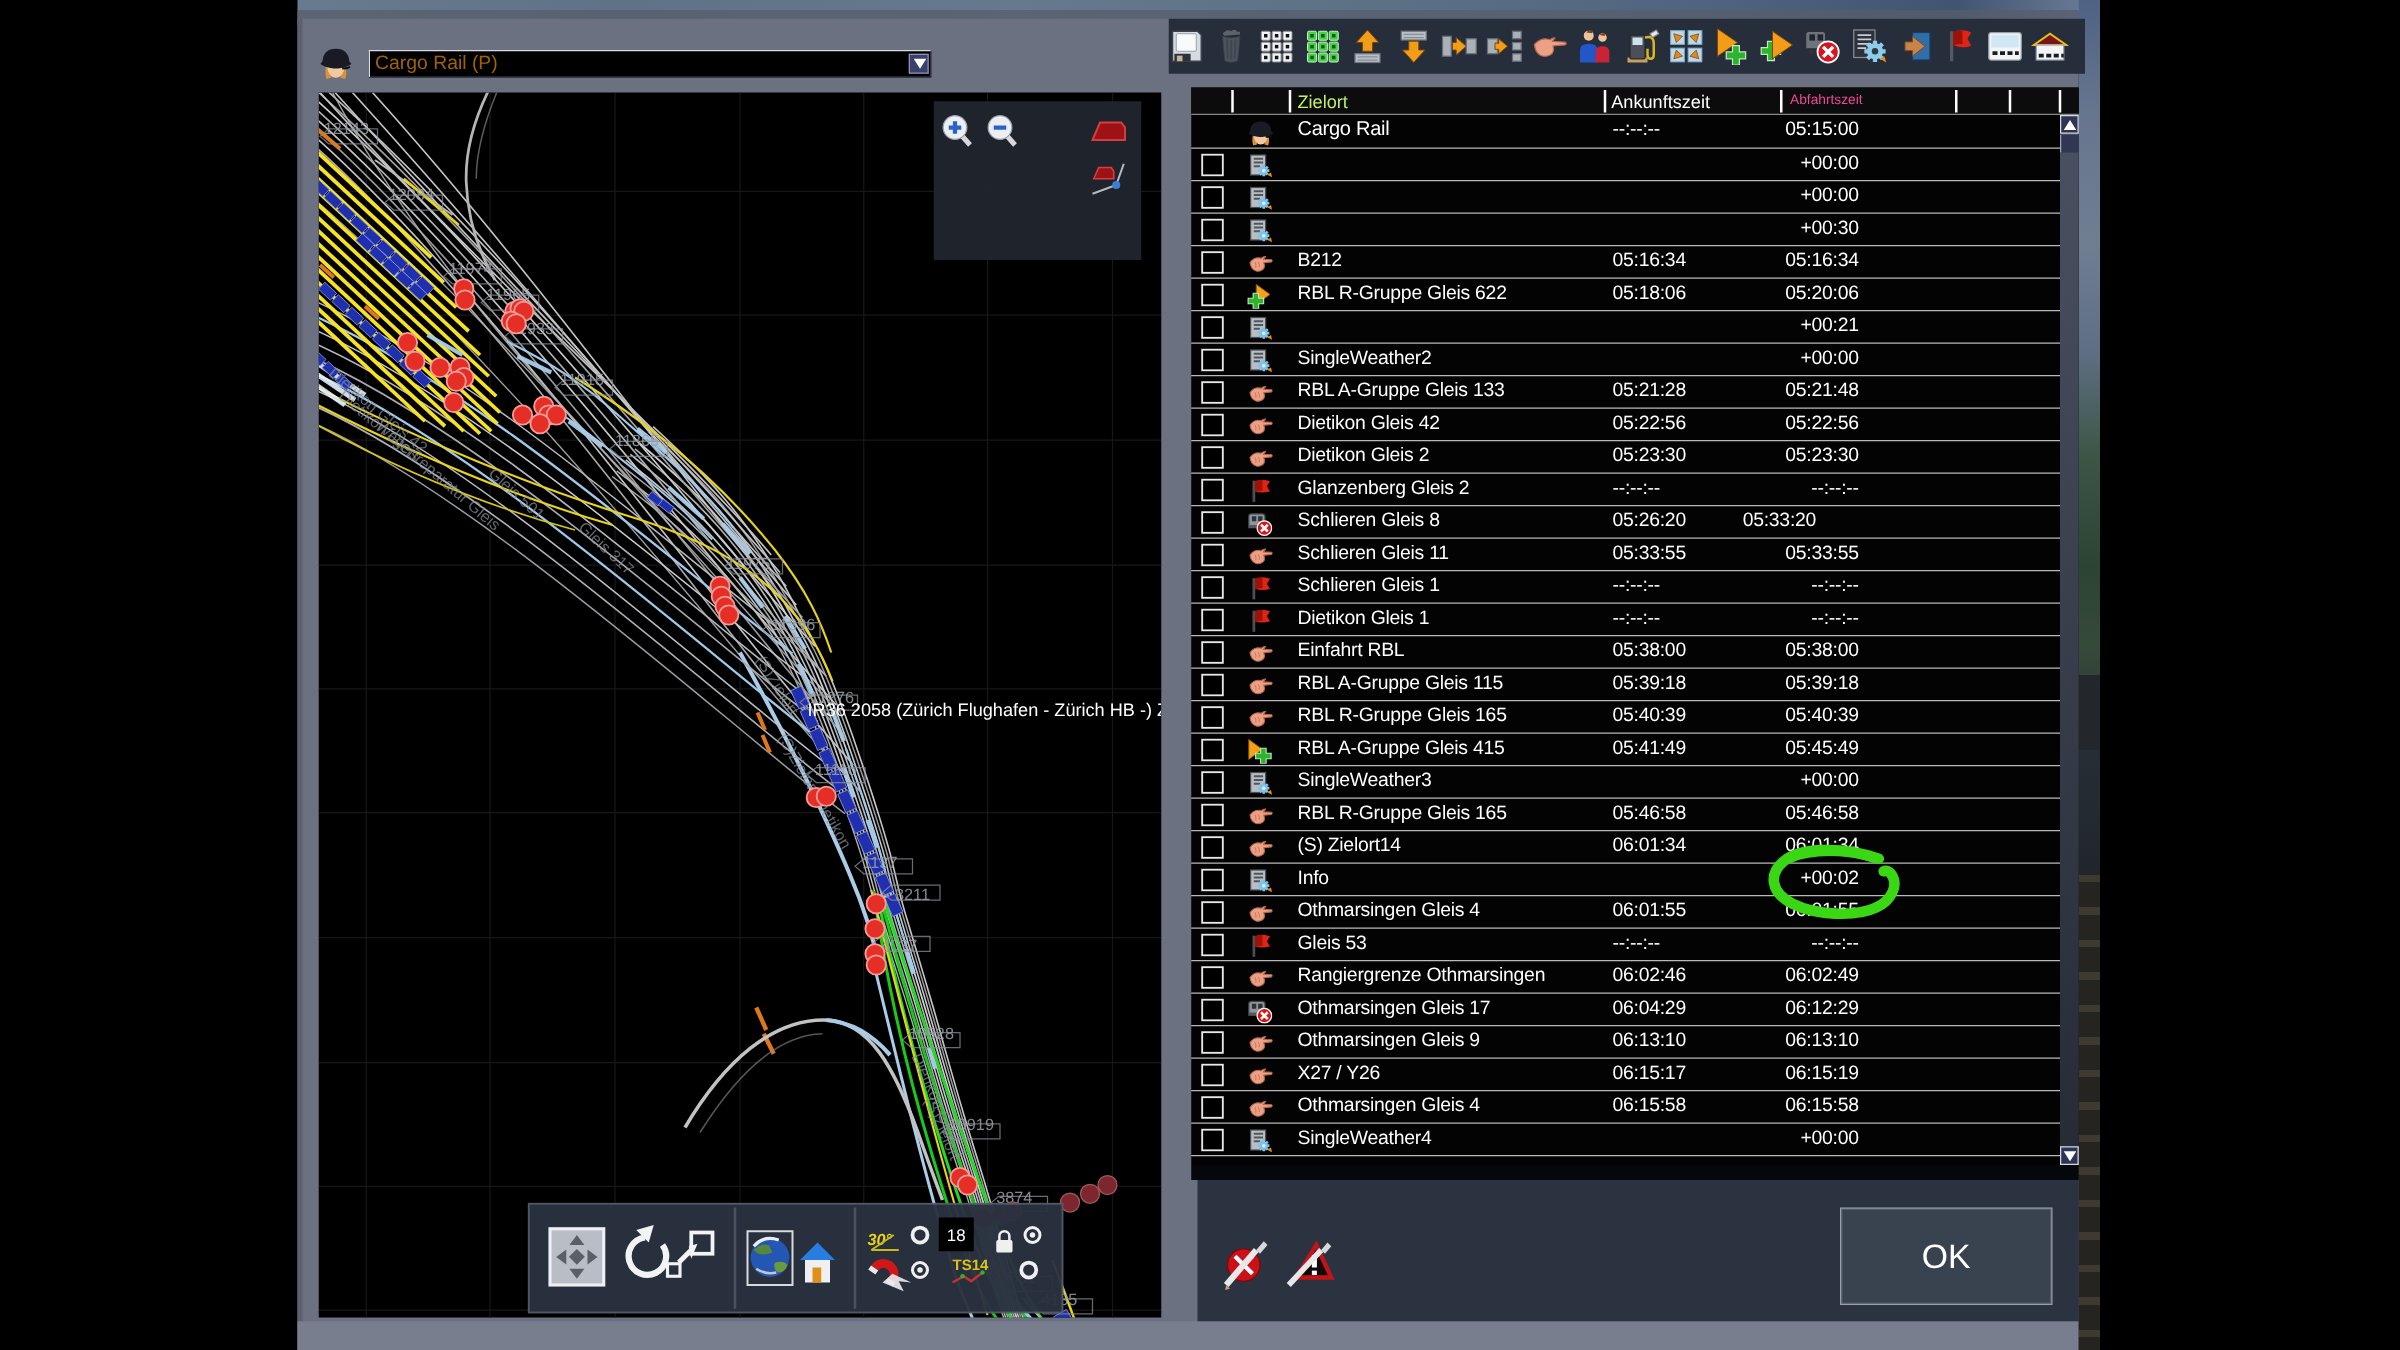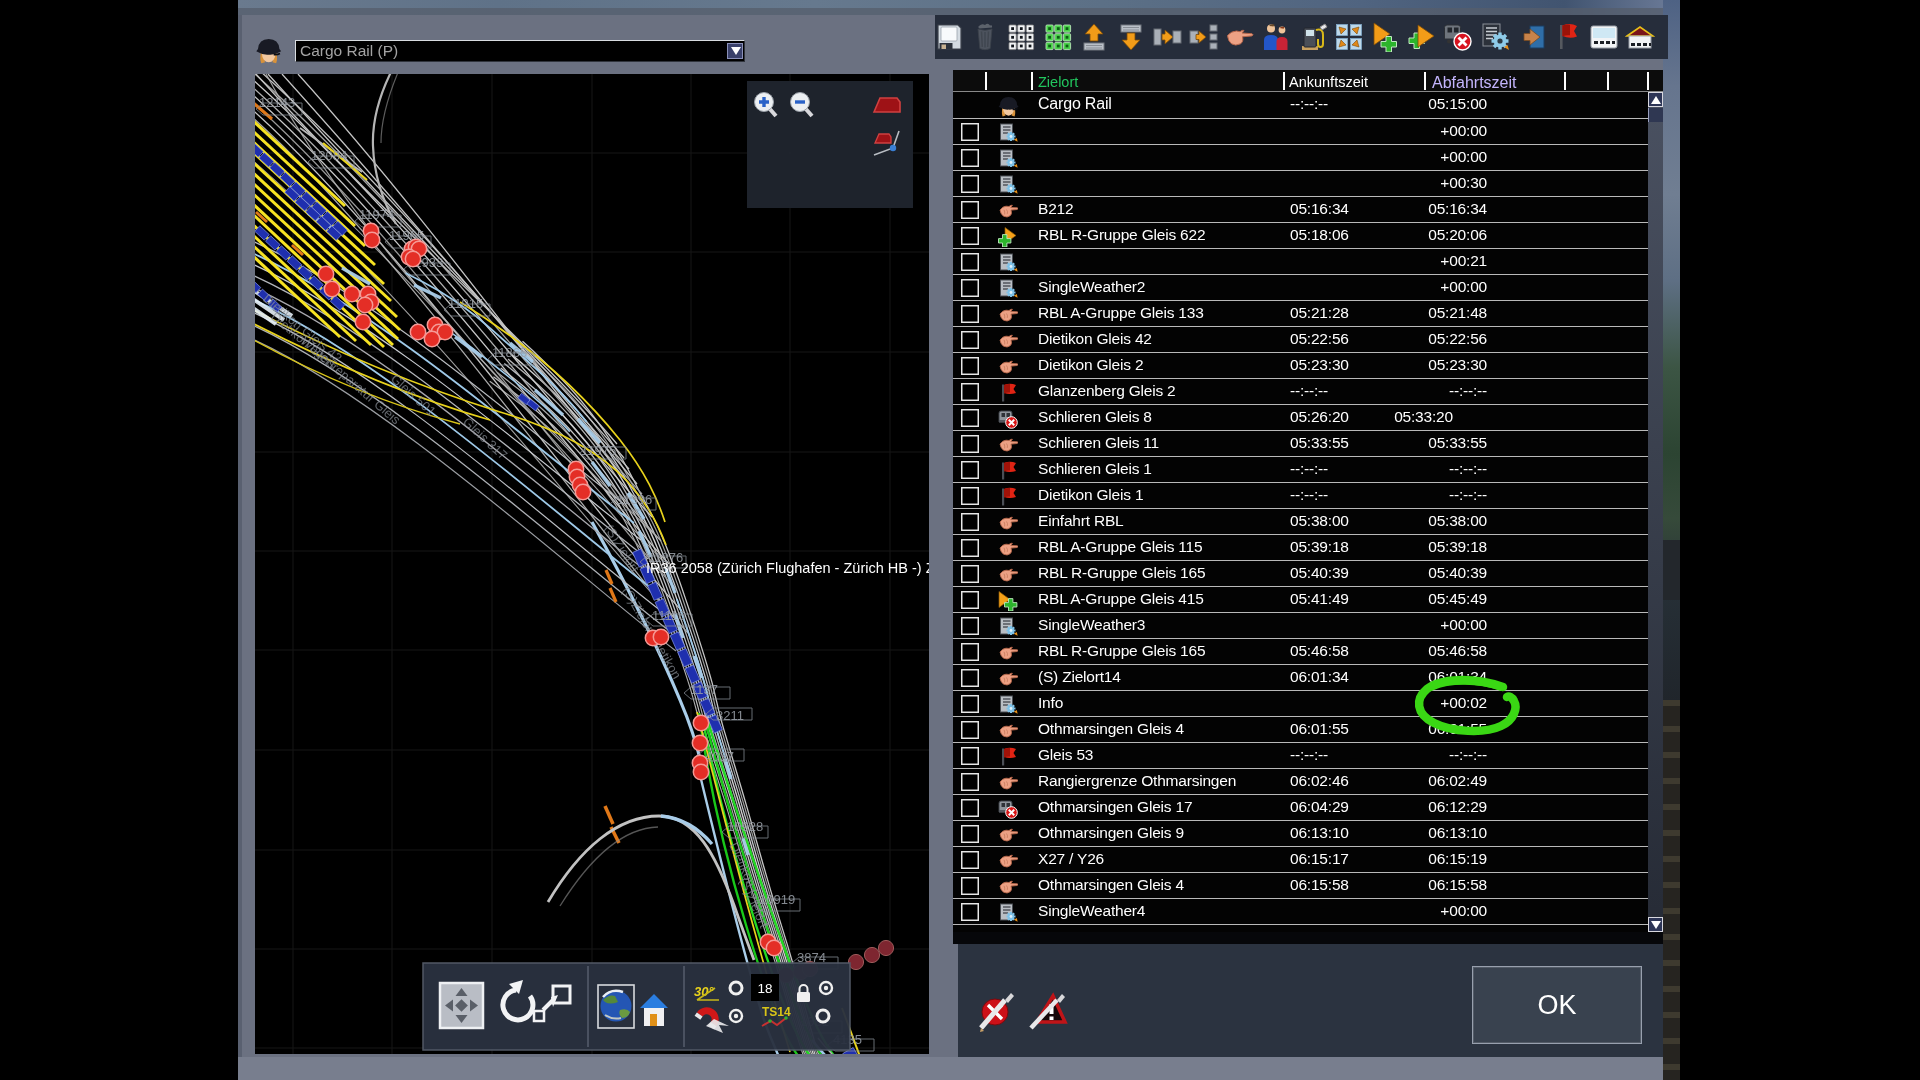--- a/index.html
+++ b/index.html
@@ -371,21 +371,21 @@
         <circle cx="774" cy="948" r="7.7" fill="#e42e26" stroke="#f59a96" stroke-width="1.5"></circle>
 <text x="646" y="573" font-size="14.5" fill="#ffffff">IR36 2058 (Zürich Flughafen - Zürich HB -) Zürich HB</text>
 </g>
 </svg>
 </div>
 
 <svg class="abs" style="left:253px;top:34px" width="30" height="30" viewBox="0 0 21 21">
     <use href="#i-cap"></use>
   </svg>
 <div class="abs" style="left:295px;top:40px;width:450px;height:22px;background:#000;border-top:1px solid #d8dce0;border-left:1px solid #d8dce0;border-bottom:1px solid #30343c;border-right:1px solid #30343c"></div>
-<div class="abs" style="left:300px;top:42px;color:#a3a3a3;font-size:15.5px">Cargo Rail (P)</div>
+<div class="abs" style="left:300px;top:42px;color:#a16207;font-size:15.5px">Cargo Rail (P)</div>
 <div class="abs" style="left:727px;top:43px;width:16px;height:16px;background:#39406a;border:1px solid #8a90b8"></div>
 <div class="abs" style="left:730.5px;top:46.5px;width:0;height:0;border-left:5px solid transparent;border-right:5px solid transparent;border-top:8px solid #fff"></div>
 
 <div class="abs" style="left:935px;top:15px;width:733px;height:44px;background:#262d3b"></div>
 <svg class="abs" style="left:934px;top:22px" width="30" height="30" viewBox="0 0 30 30">
     <path d="M4,3 h20 l3,3 v21 h-23 z" fill="#d4dbe2" stroke="#3c424c" stroke-width="1.2"></path>
     <rect x="7" y="5" width="16" height="14" rx="1" fill="#f8fafc" stroke="#9aa2ac" stroke-width="0.8"></rect>
     <rect x="5.5" y="21" width="13" height="6" fill="#2c323c"></rect>
     <rect x="7.5" y="22.5" width="4.5" height="4.5" fill="#c8b292"></rect>
   </svg>
@@ -583,23 +583,23 @@
 
 <div class="abs" style="left:953px;top:70px;width:710px;height:862px;background:#030303"></div>
 <div class="abs" style="left:953px;top:70px;width:710px;height:22px;background:#0c0c0c;border-bottom:1px solid #888"></div>
 <div class="abs hsep" style="left:985px"></div>
 <div class="abs hsep" style="left:1031px"></div>
 <div class="abs hsep" style="left:1283px"></div>
 <div class="abs hsep" style="left:1424px"></div>
 <div class="abs hsep" style="left:1564px"></div>
 <div class="abs hsep" style="left:1607px"></div>
 <div class="abs hsep" style="left:1647px"></div>
-<div class="abs" style="left:1038px;top:74px;color:#22c55e;font-size:14.5px">Zielort</div>
+<div class="abs" style="left:1038px;top:74px;color:#bef264;font-size:14.5px">Zielort</div>
 <div class="abs" style="left:1289px;top:74px;color:#fff;font-size:14.5px">Ankunftszeit</div>
-<div class="abs" style="left:1432px;top:74px;color:#c4b5fd;font-size:16px">Abfahrtszeit</div>
+<div class="abs" style="left:1432px;top:74px;color:#ec4899;font-size:11px">Abfahrtszeit</div>
 <div class="abs rowsep" style="top:118px"></div>
 <svg class="abs" style="left:996px;top:93px" width="24" height="24" viewBox="0 0 21 21">
     <use href="#i-cap"></use>
   </svg>
 <div class="abs rtx" style="left:1038px;top:95px;font-size:16px">Cargo Rail</div>
 <div class="abs rtx" style="left:1290px;top:95px">--:--:--</div>
 <div class="abs rtx" style="left:1360px;top:95px;width:127px;text-align:right">05:15:00</div>
 <div class="abs rowsep" style="top:144px"></div>
 <svg class="abs" style="left:961px;top:123px" width="18" height="18" viewBox="0 0 17 17">
     <use href="#i-chk"></use>

